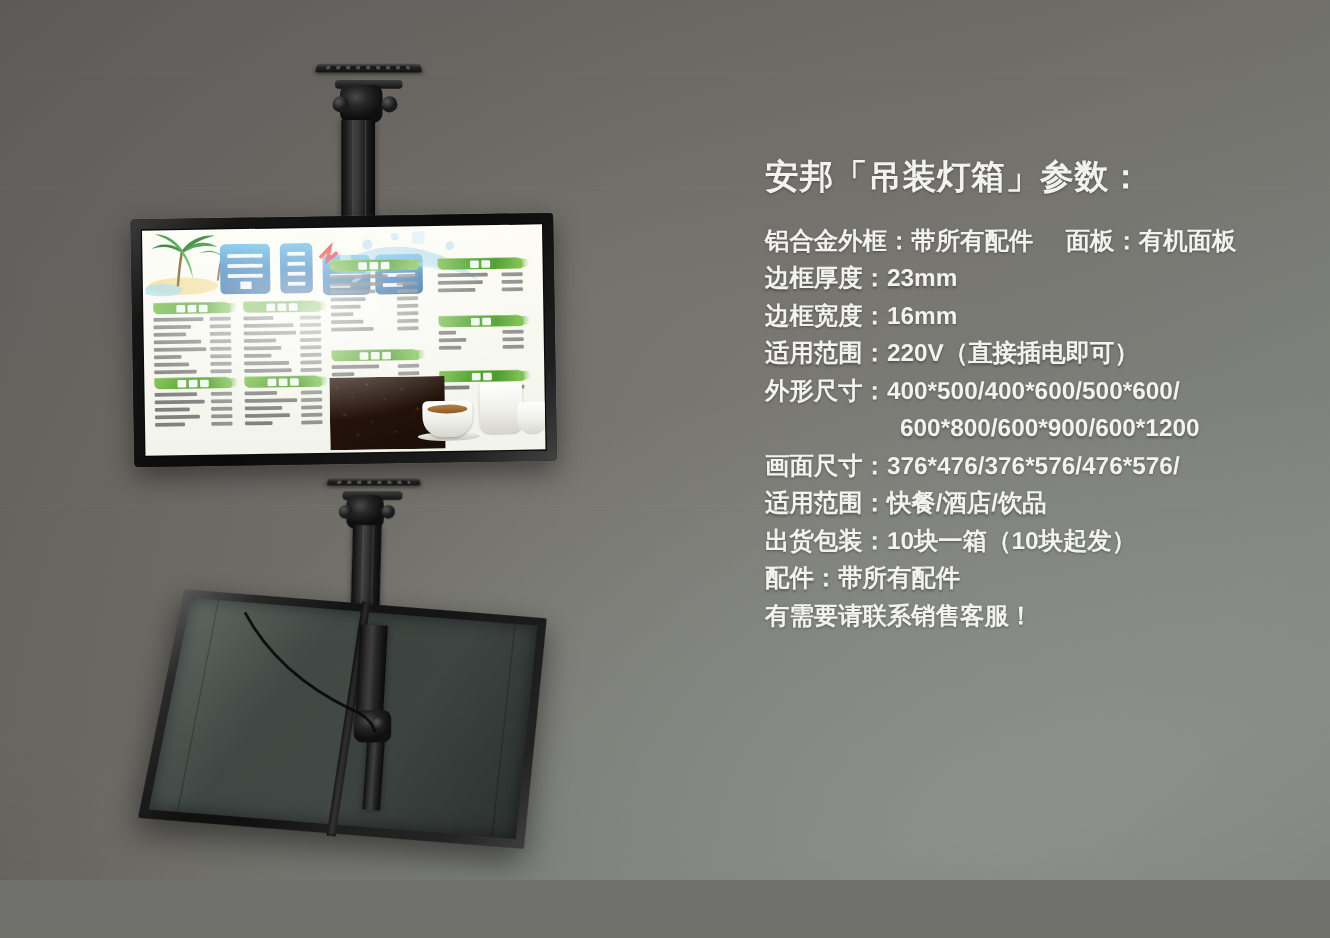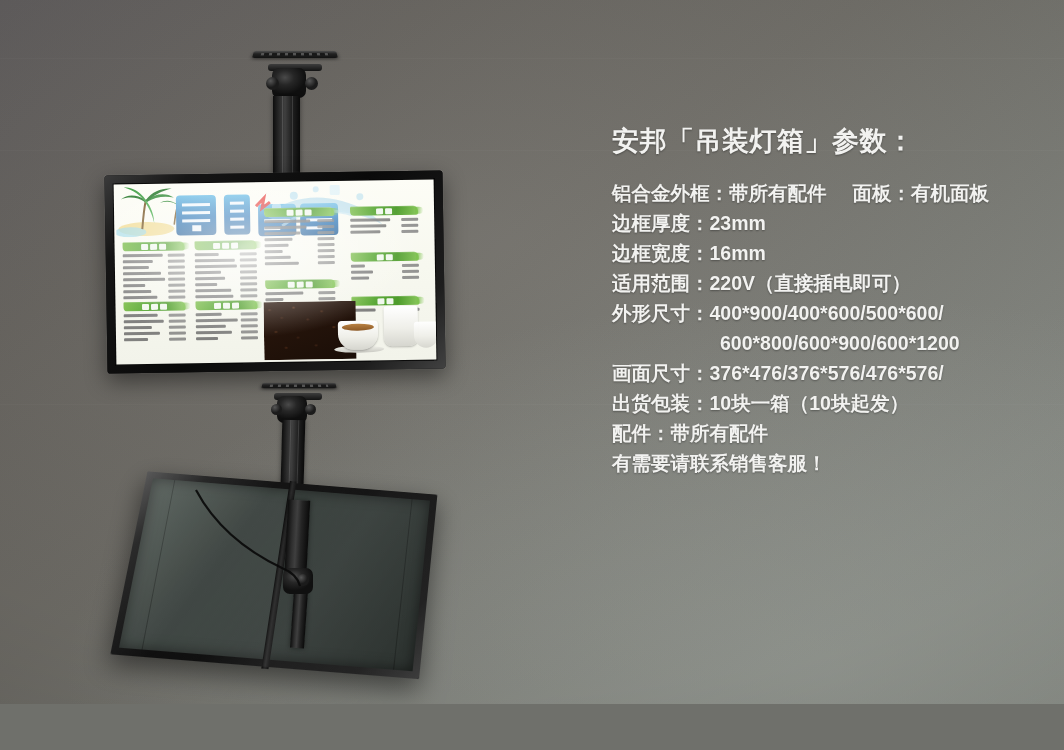--- a/index.html
+++ b/index.html
@@ -588,31 +588,34 @@
 
     <div class="spec-line">
       <span class="lbl">边框宽度：</span><span class="val">16mm</span>
     </div>
 
     <div class="spec-line">
       <span class="lbl">适用范围：</span><span class="val">220V（直接插电即可）</span>
     </div>
 
     <div class="spec-line">
-      <span class="lbl">外形尺寸：</span><span class="val">400*900/400*600/500*600/</span>
+      <span class="lbl">外形尺寸：</span><span class="val">400*500/400*600/500*600/</span>
     </div>
     <div class="spec-line indent">
       <span class="val">600*800/600*900/600*1200</span>
     </div>
 
     <div class="spec-line">
       <span class="lbl">画面尺寸：</span><span class="val">376*476/376*576/476*576/</span>
     </div>
 
 
+    <div class="spec-line">
+      <span class="lbl">适用范围：</span><span class="val">快餐/酒店/饮品</span>
+    </div>
 
     <div class="spec-line">
       <span class="lbl">出货包装：</span><span class="val">10块一箱（10块起发）</span>
     </div>
 
 
     <div class="spec-line">
       <span class="lbl">配件：</span><span class="val">带所有配件</span>
     </div>
 

